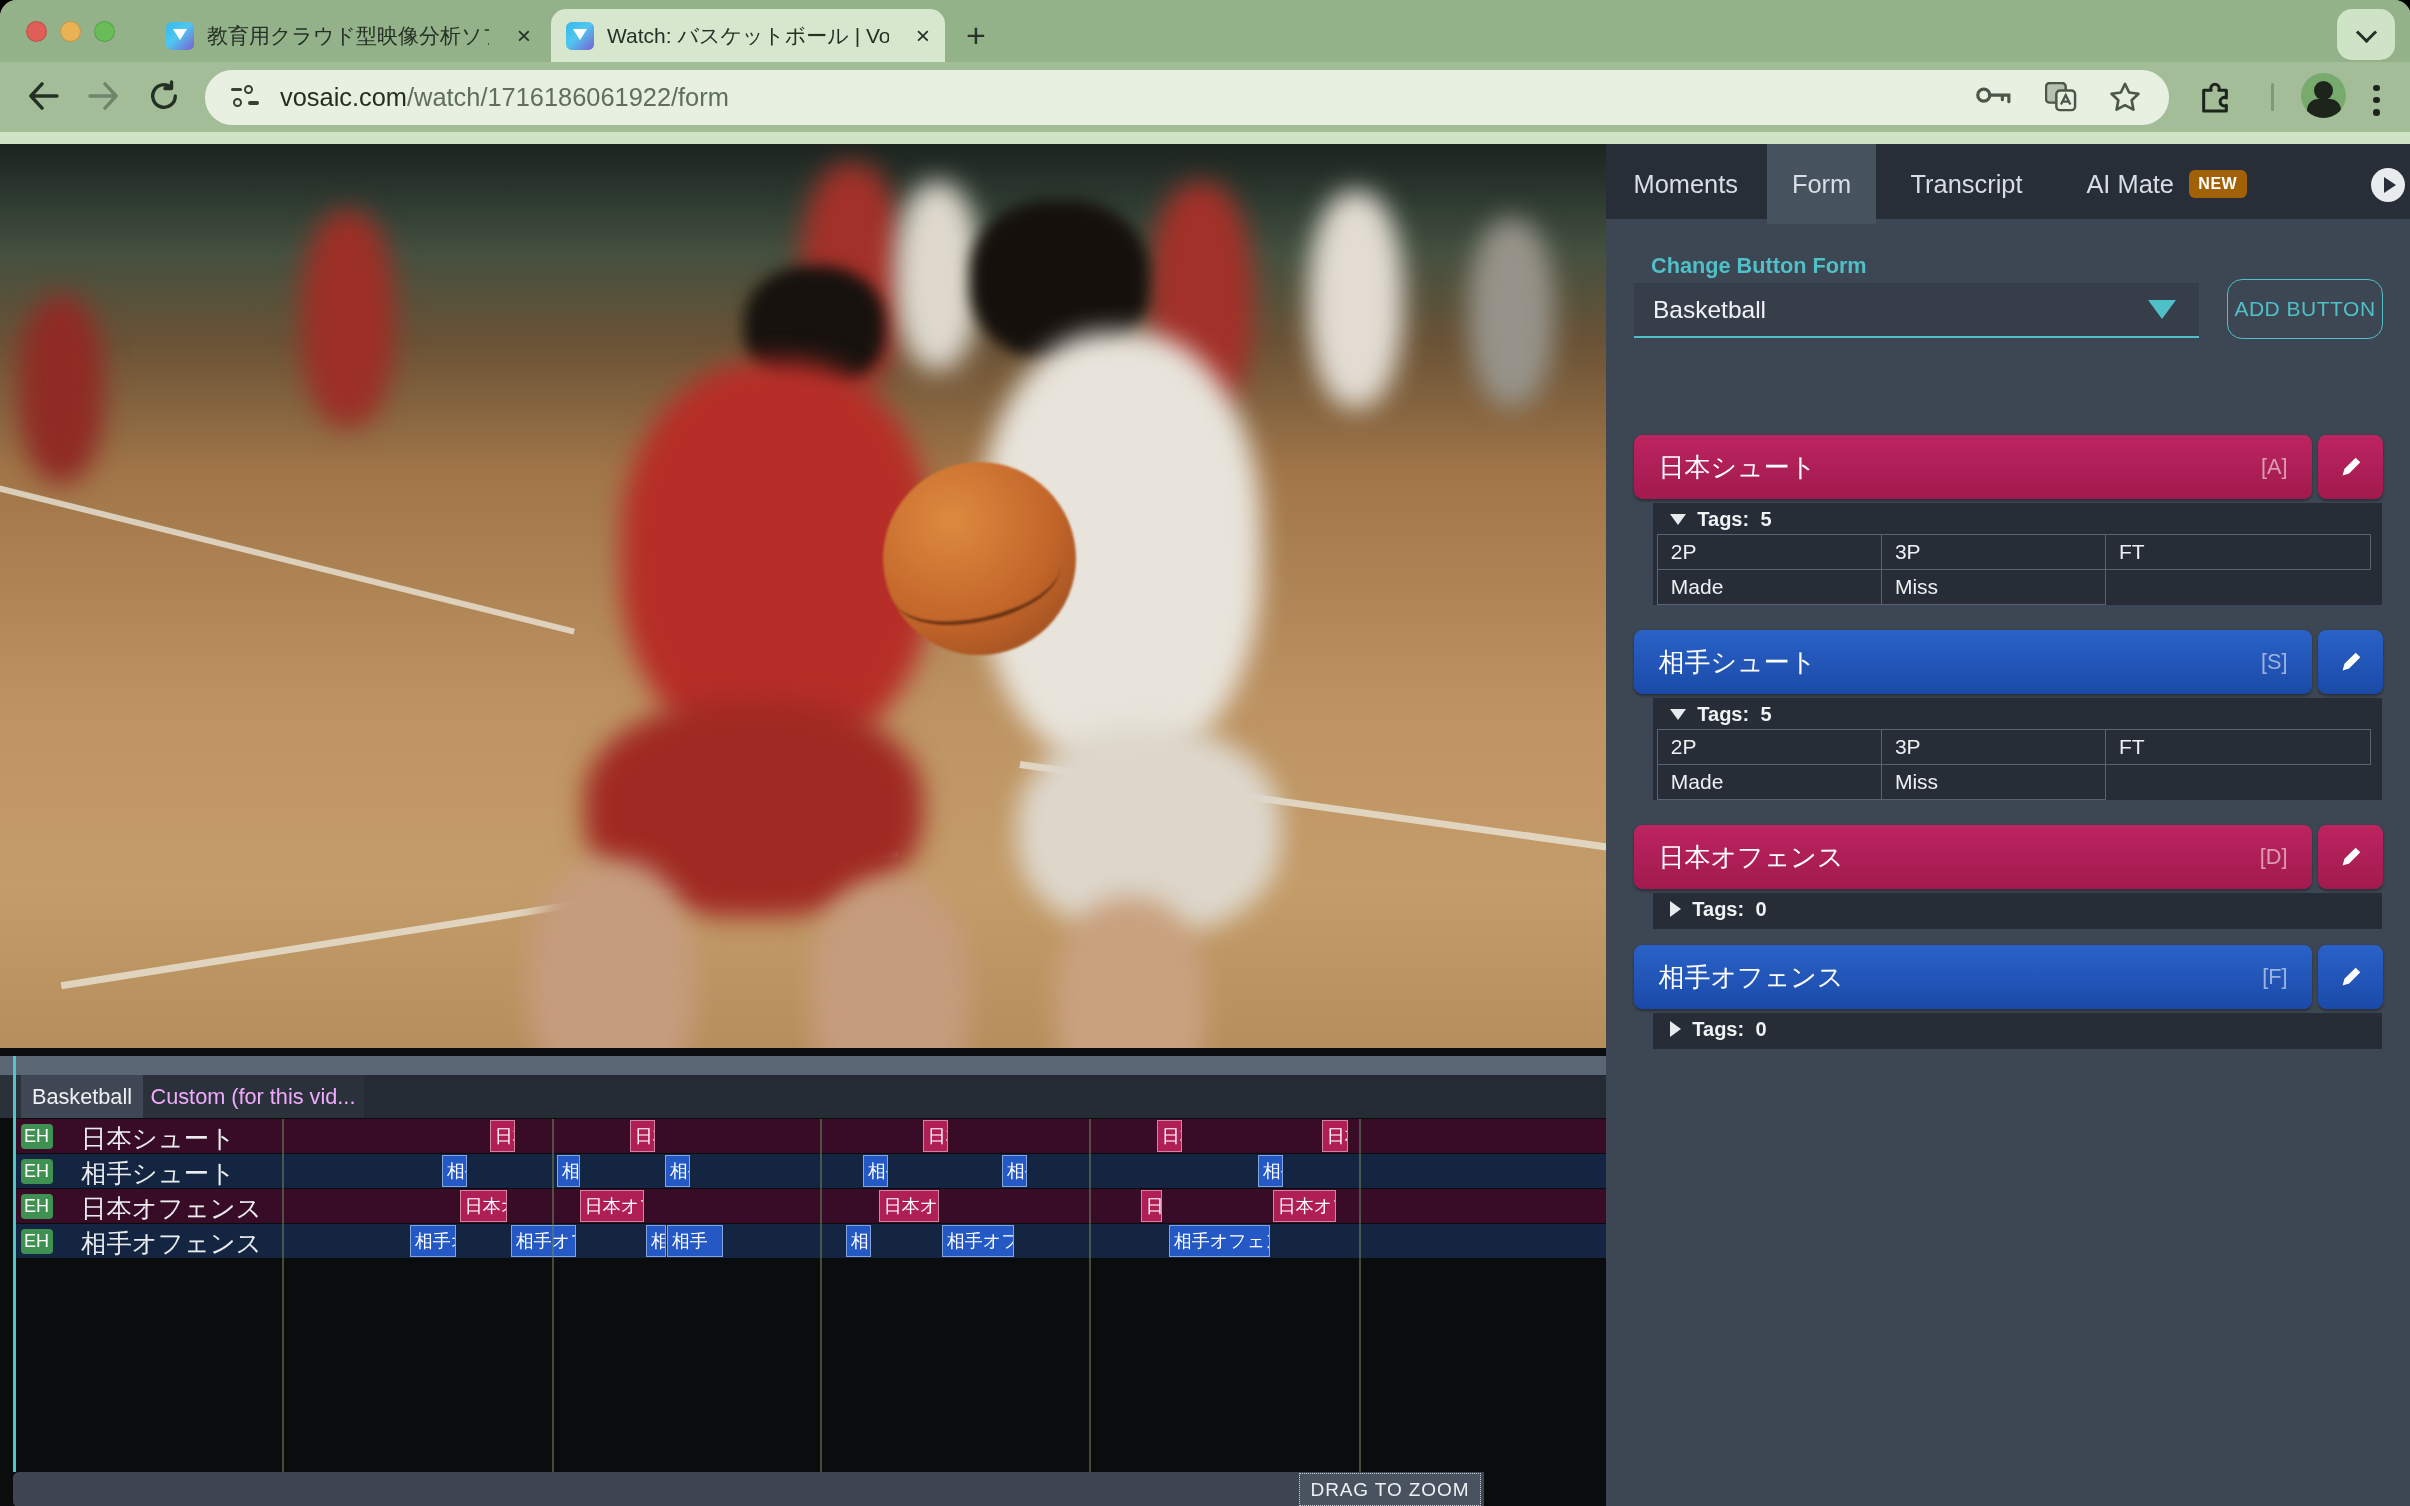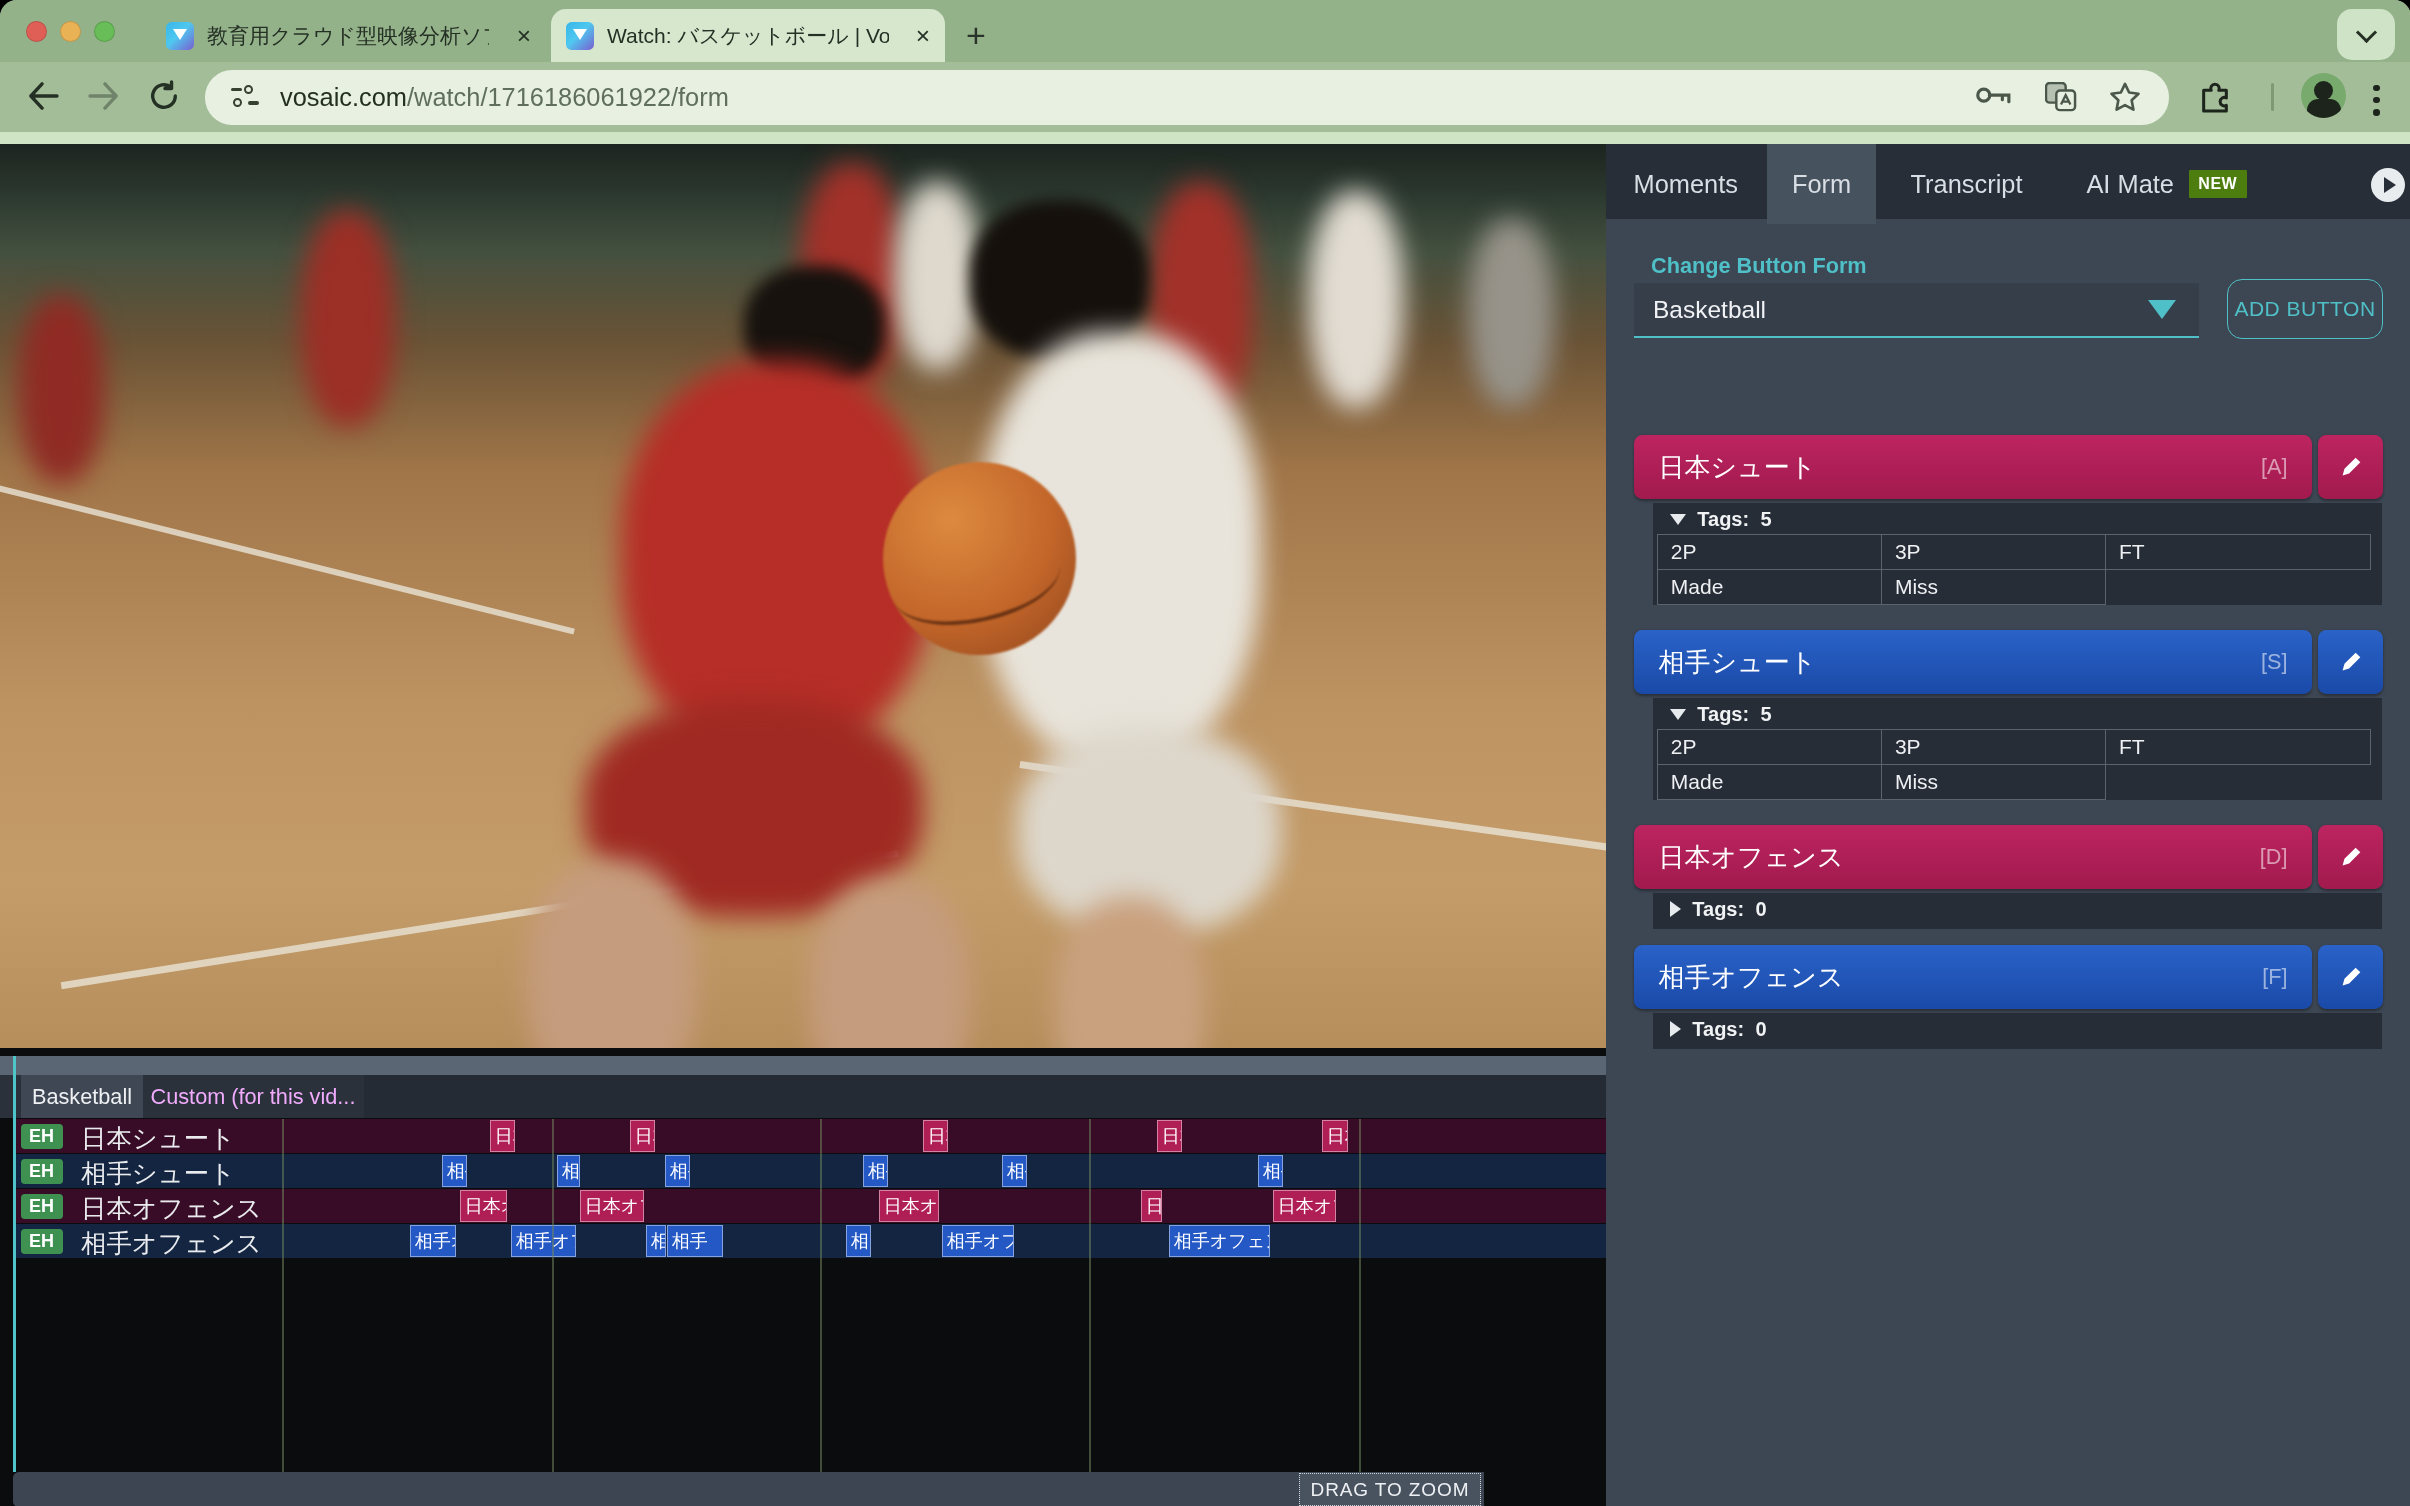--- a/index.html
+++ b/index.html
@@ -56,22 +56,22 @@
     background:radial-gradient(circle at 35% 30%, #dd8a3f 0%, #c3662a 55%, #8f451c 100%); filter:blur(0.9px);}
   .ball::after{ content:""; position:absolute; left:9.4px; top:81px; width:169px; height:75px;
     border-radius:50%; border-bottom:4.7px solid rgba(60,25,8,.65); transform:rotate(-12deg);}
 
   
   .sidebar { position:absolute; left:1606px; top:144px; width:804px; height:1363px; background:#3d4653; }
   .sb-tabs { position:absolute; left:0; top:0; width:804px; height:75px; background:#272e38; }
   .sb-tab { position:absolute; top:0; height:80px; display:flex; align-items:center; justify-content:center;
     color:#d9dee4; font-size:25.4px; }
   .sb-tab.active { background:#47525f; }
-  .badge-new { margin-left:15px; background:#4d7c0f; color:#fff; font-size:16px; font-weight:bold;
-    padding:4.7px 9.4px; border-radius:1px; letter-spacing:0.5px;}
+  .badge-new { margin-left:15px; background:#a16207; color:#fff; font-size:16px; font-weight:bold;
+    padding:4.7px 9.4px; border-radius:6px; letter-spacing:0.5px;}
   .collapse-btn { position:absolute; left:765px; top:23.5px; width:34px; height:34px; border-radius:50%; background:#e9ecef;
     display:flex; align-items:center; justify-content:center;}
   .arrow-r { width:0; height:0; border-top:8.5px solid transparent; border-bottom:8.5px solid transparent;
     border-left:12.2px solid #272e38; margin-left:3.8px;}
   .arrow-r::before{content:"";}
   .heading { position:absolute; left:45px; top:109px; font-size:21.7px; font-weight:bold; color:#4fc0c7; }
   .select { position:absolute; left:28px; top:139px; width:565px; height:55px; background:rgba(0,0,0,.10);
     border-bottom:2.8px solid #4fc0c7; display:flex; align-items:center; }
   .select-label { margin-left:19px; font-size:24.5px; color:#f0f2f5; }
   .select-caret { margin-left:auto; margin-right:22.6px; width:0; height:0; border-left:14px solid transparent;
@@ -107,22 +107,22 @@
   
   .timeline { position:absolute; left:0; top:1048px; width:1606px; height:459px; background:#0b0c0e; }
   .tl-scroll { position:absolute; left:0; top:7.5px; width:1606px; height:20px; background:#5a6674; }
   .tl-tabsrow { position:absolute; left:0; top:27px; width:1606px; height:43px; background:#252b34; }
   .tl-tabstrip { position:absolute; left:0; top:0; width:364px; height:43px; background:#2b313b; }
   .tl-tab { position:absolute; top:0; height:43px; display:flex; align-items:center; justify-content:center;
     color:#f0abfc; font-size:21.7px; white-space:nowrap; overflow:hidden;}
   .tl-tab.active { background:#3e4753; color:#eef0f3; }
   .tl-rows { position:absolute; left:0; top:71px; width:1606px; height:139px; }
   .tl-row { position:absolute; left:15px; width:1591px; height:34px; }
-  .tl-badge { position:absolute; left:5.6px; top:4.7px; width:42px; height:25.4px; background:#3f9151; border-radius:3.8px;
-    color:#fff; font-size:18px; font-weight:bold; display:flex; align-items:center; justify-content:center;}
+  .tl-badge { position:absolute; left:5.6px; top:4.7px; width:32px; height:25.4px; background:#3f9151; border-radius:3.8px;
+    color:#fff; font-size:18px; font-weight:normal; display:flex; align-items:center; justify-content:center;}
   .tl-rowlabel { position:absolute; left:66px; top:2.8px; font-size:25.4px; color:#e9ebee; white-space:nowrap;}
   .tl-marker { position:absolute; top:0.9px; height:32px; border:0.9px solid rgba(255,255,255,.45);
     color:#fff; font-size:18px; display:flex; align-items:center; padding-left:3.8px; overflow:hidden; white-space:nowrap;}
   .gridline { position:absolute; top:71px; width:1.9px; height:353px; background:rgba(112,132,92,.55); }
   .playhead { position:absolute; left:13px; top:7.5px; width:2.8px; height:416px; background:#4fc4c9; }
   .tl-bottom { position:absolute; left:13px; top:424px; width:1471px; height:35px; background:#3d4553; border-radius:5.6px 0 0 5.6px;}
   .dragzoom { position:absolute; left:1299px; top:425px; width:182px; height:33px; background:#49535f;
     border:1.9px dotted #cdd3da; color:#eef1f4; font-size:19px; display:flex; align-items:center; justify-content:center; letter-spacing:0.9px;}
 
   

